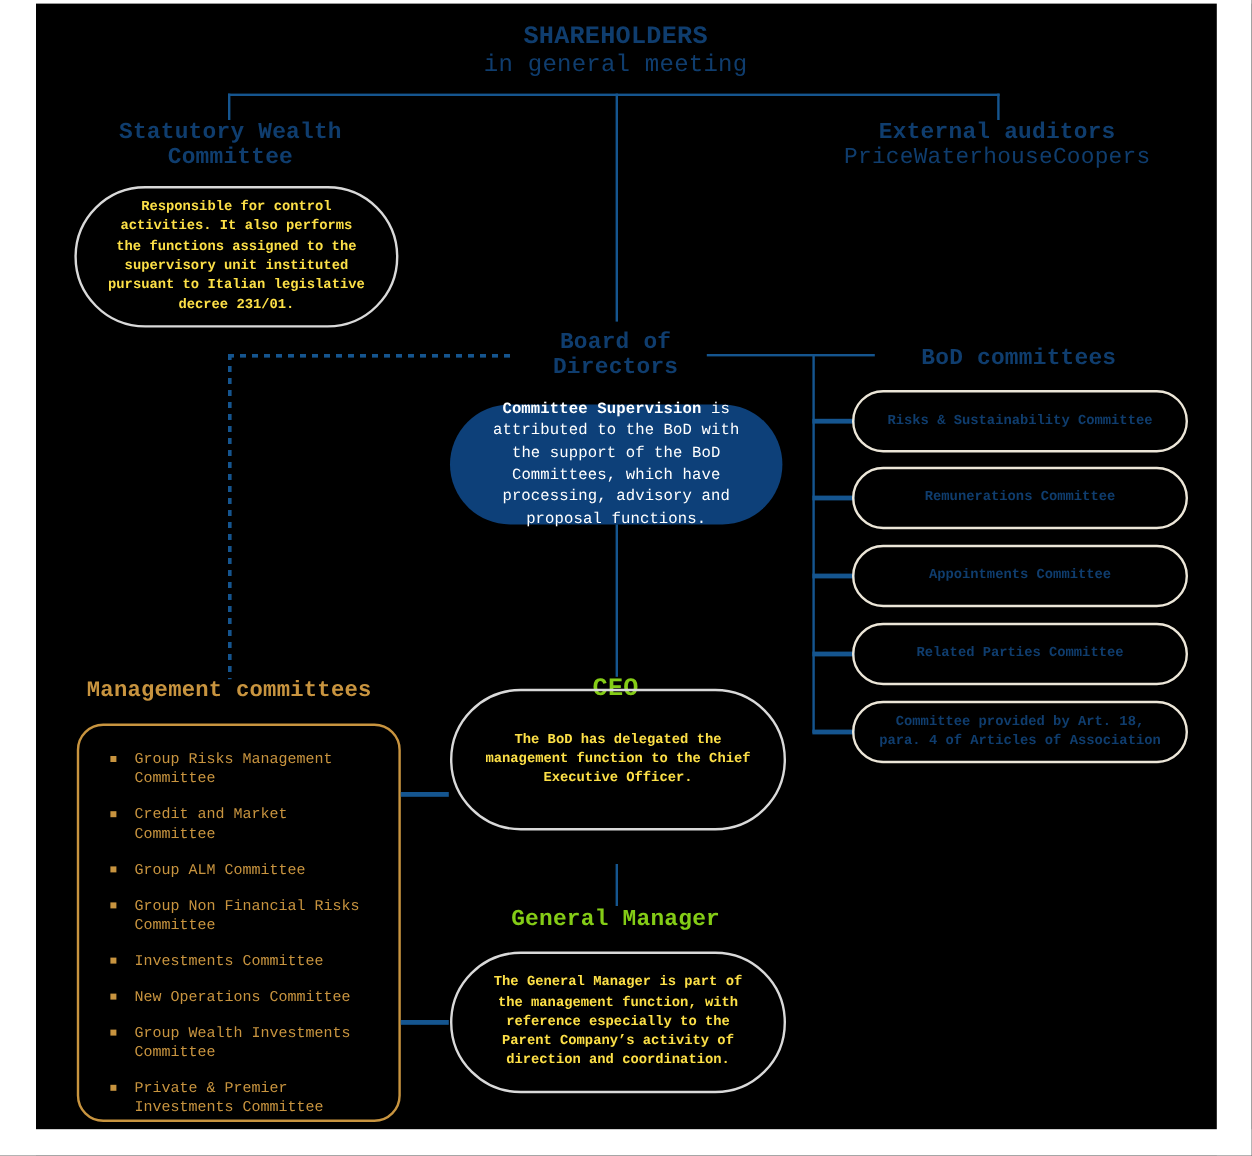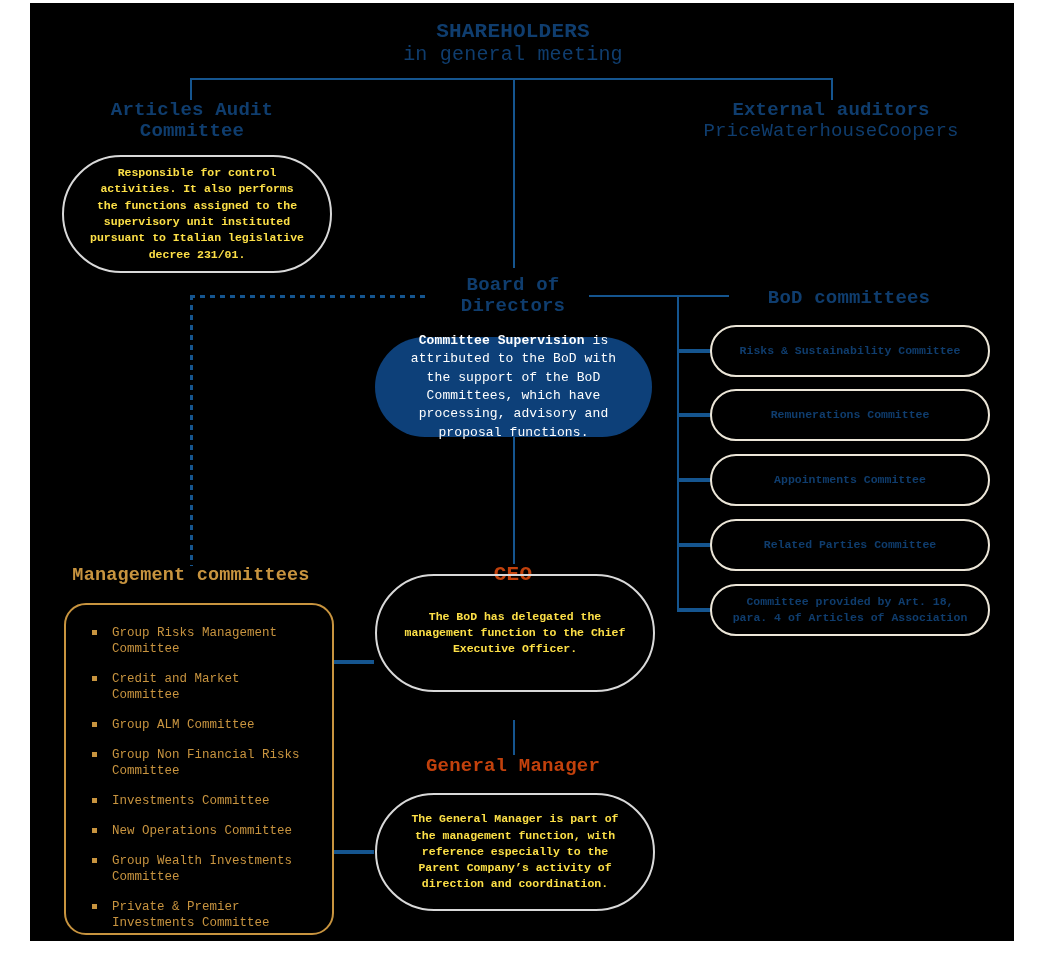--- a/index.html
+++ b/index.html
@@ -26,21 +26,21 @@
   .edge-bottom { left: 0;   bottom: 0; width: 1043px; height: 22px; }
 
   .hdg {
     position: absolute;
     text-align: center;
     font-weight: bold;
     line-height: 1.12;
     letter-spacing: 0.2px;
   }
   .hdg-navy   { color: #0f3d6e; }
-  .hdg-steel  { color: #c2410c; }
+  .hdg-steel  { color: #84cc16; }
   .hdg-gold   { color: #c8943f; }
 
   .sub {
     font-weight: normal;
   }
 
   
   .line {
     position: absolute;
     background: #15558f;
@@ -147,21 +147,21 @@
     <div>SHAREHOLDERS</div>
     <div class="sub" style="font-size:20px;">in general meeting</div>
   </div>
 
   <div class="line line-h" style="left:190px; top:78px; width:643px;"></div>
   <div class="line line-v" style="left:190px; top:78px; height:22px;"></div>
   <div class="line line-v" style="left:513px; top:78px; height:190px;"></div>
   <div class="line line-v" style="left:831px; top:78px; height:22px;"></div>
 
   <div class="hdg hdg-navy" style="left:62px; top:100px; width:260px; font-size:19px;">
-    <div>Articles Audit</div>
+    <div>Statutory Wealth</div>
     <div>Committee</div>
   </div>
   <div class="pill pill-outline-white" style="left:62px; top:155px; width:270px; height:118px;">
     <p class="note-text">Responsible for control activities. It also performs the functions assigned to the supervisory unit instituted pursuant to Italian legislative decree 231/01.</p>
   </div>
 
   <div class="hdg hdg-navy" style="left:700px; top:100px; width:262px; font-size:19px;">
     <div>External auditors</div>
     <div class="sub" style="font-size:19px;">PriceWaterhouseCoopers</div>
   </div>

